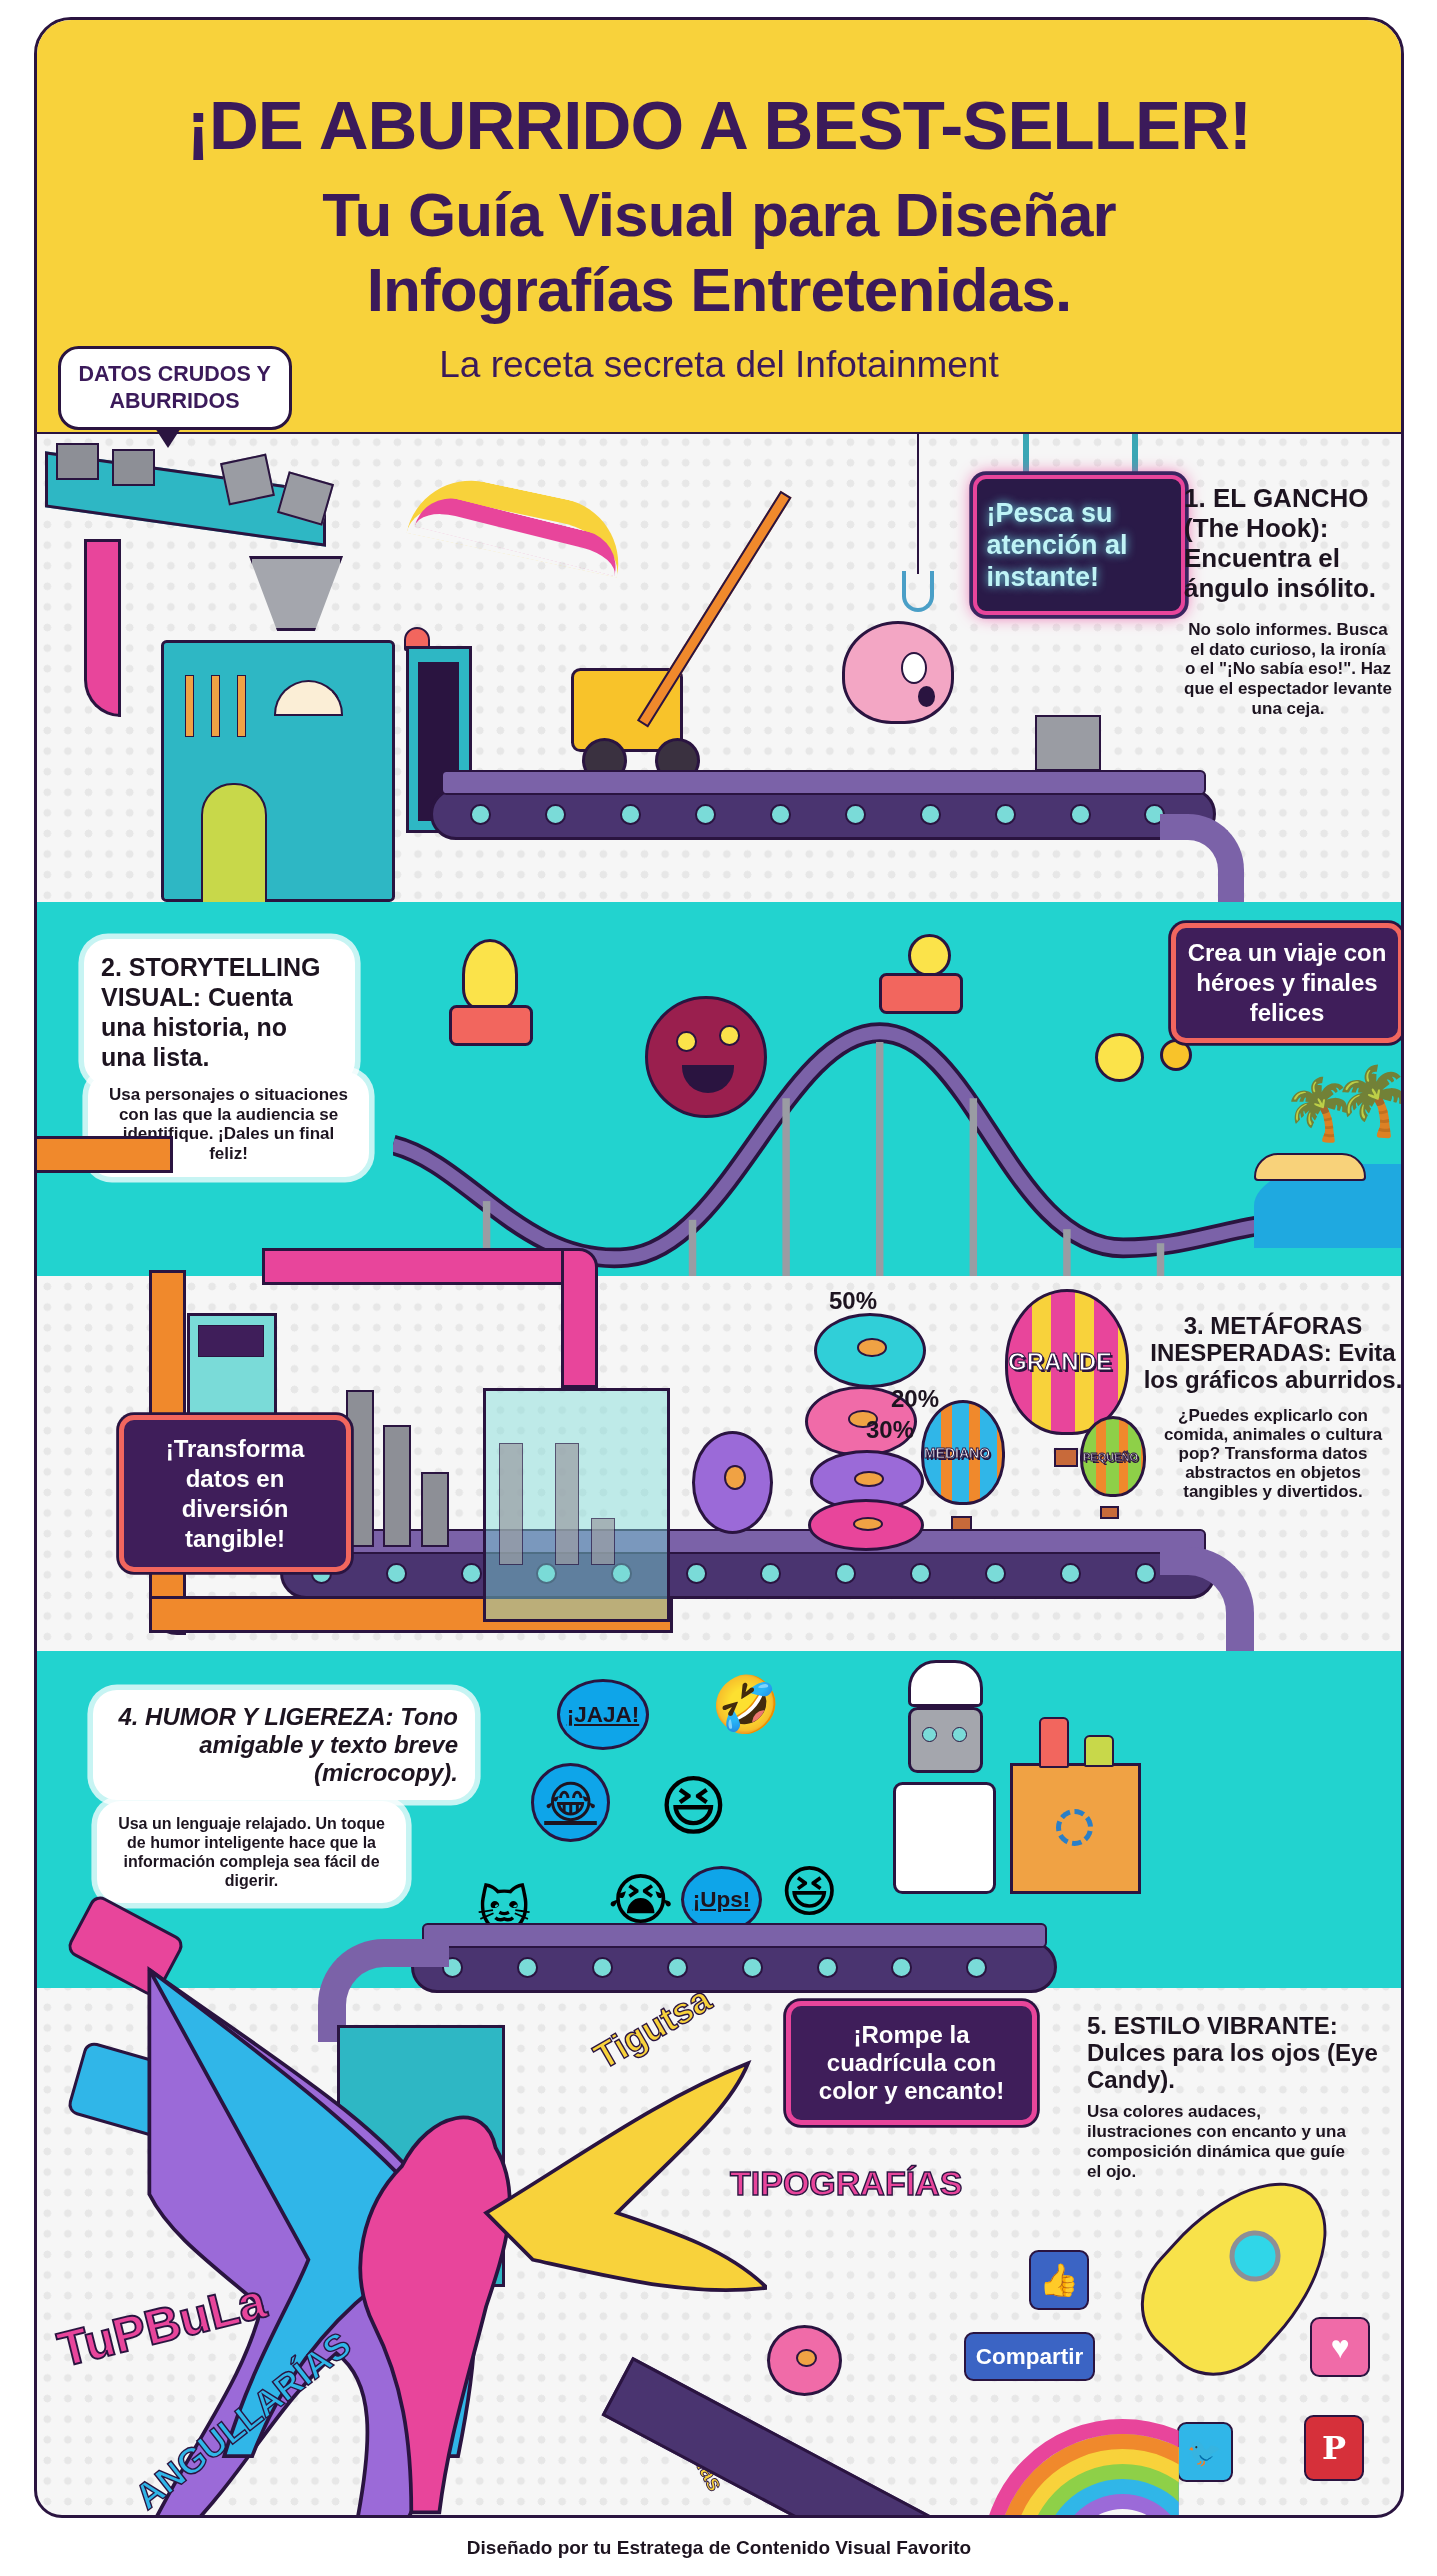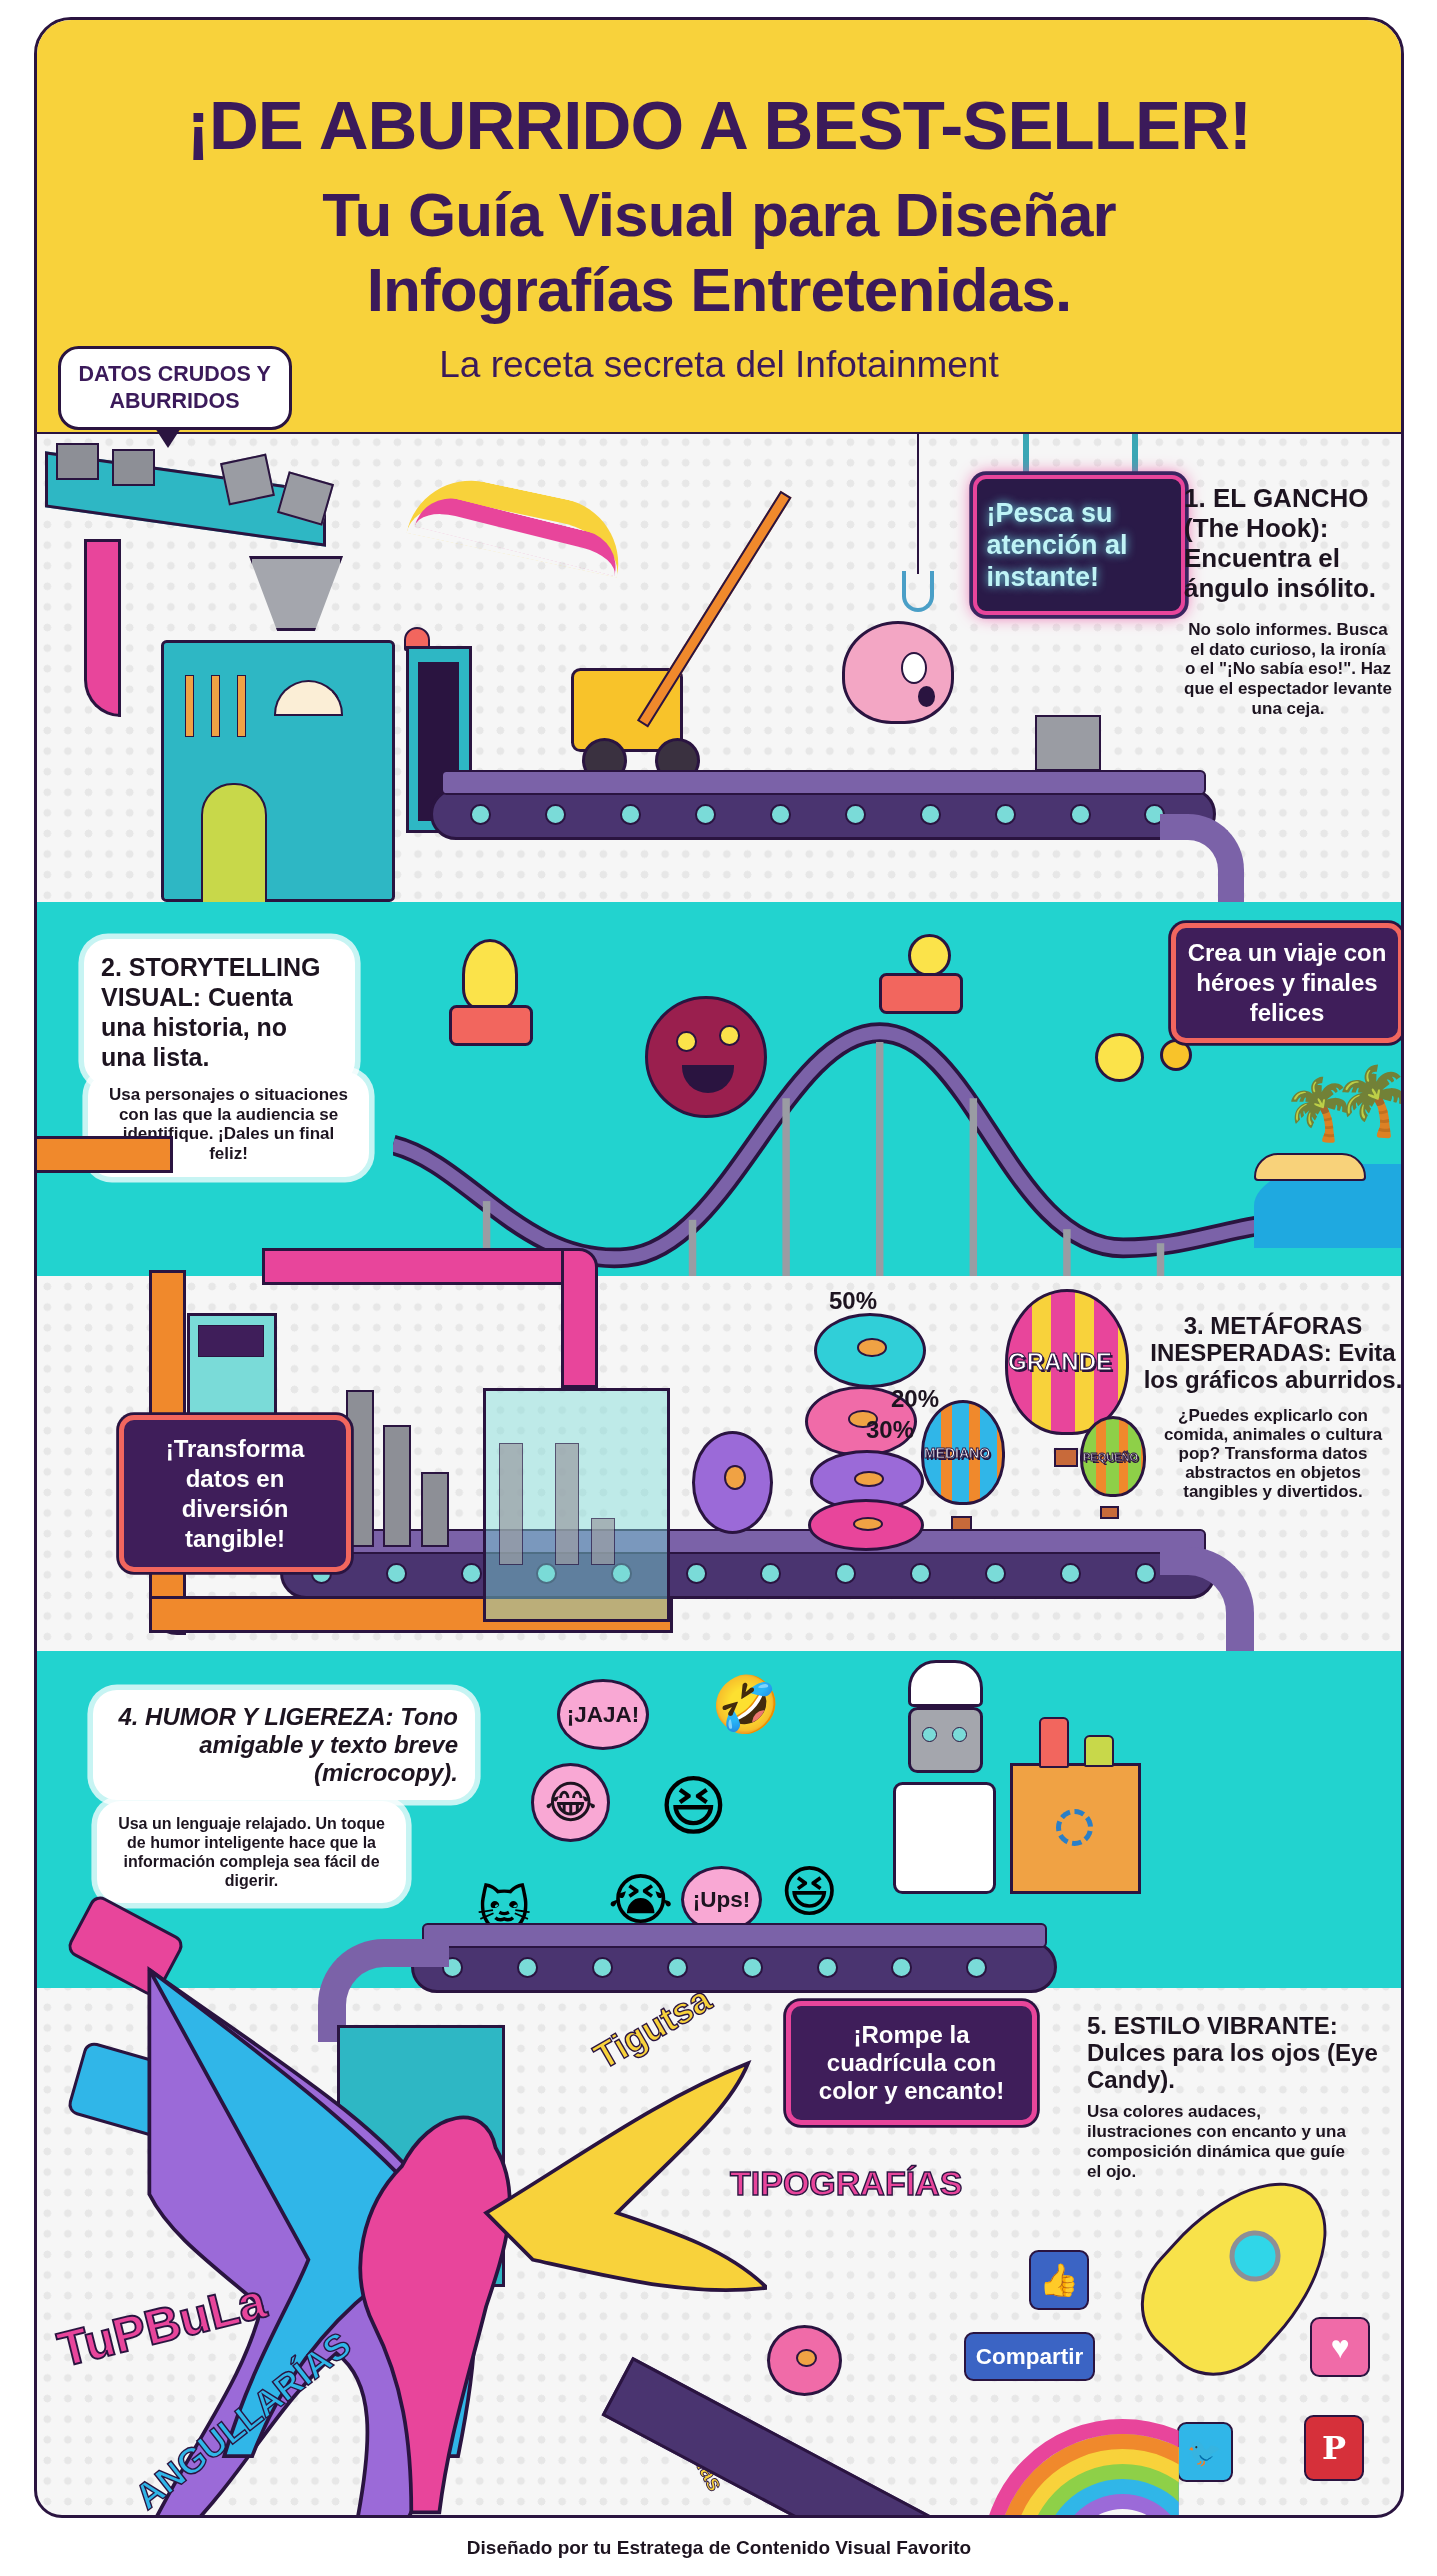--- a/index.html
+++ b/index.html
@@ -55,21 +55,21 @@
   .textbox { position: absolute; color: #1d1420; }
   .tb-title { font-weight: 900; }
   .tb-body { font-weight: 700; }
   .cloud { background: #fff; border-radius: 24px; padding: 13px 17px; box-shadow: 0 0 0 5.6px rgba(255,255,255,0.75); }
 
   .pipe { position: absolute; border: 3.7px solid #2a1440; }
   .machine { position: absolute; background: #2eb7c4; border: 3.7px solid #2a1440; border-radius: 5.6px; }
   .bar3d { position: absolute; bottom: 0; width: 28px; background: #8d8f96; border: 2.8px solid #2a1440; }
 
   .emoji { position: absolute; font-size: 56px; line-height: 1; }
-  .speech { position: absolute; background: #f9a8d4; border: 3.7px solid #2a1440; border-radius: 50%; display:flex; align-items:center; justify-content:center; font-weight: 900; color:#1d1420; }
+  .speech { position: absolute; background: #0ea5e9; border: 3.7px solid #2a1440; border-radius: 50%; display:flex; align-items:center; justify-content:center; font-weight: 900; color:#1d1420;text-decoration:underline; }
 
   .donut { position: absolute; border-radius: 50%; border: 3.7px solid #2a1440; }
   .donut::after { content:""; position: absolute; left: 38%; top: 32%; width: 24%; height: 22%; border-radius: 50%; background: #f0a244; border: 2.8px solid #2a1440; }
 
   .balloon { position: absolute; border: 3.7px solid #2a1440; border-radius: 50% 50% 46% 46%; display: flex; align-items: center; justify-content: flex-start; }
   .balloon span { color: #fff; font-weight: 900; -webkit-text-stroke: 0.9px #2a1440; text-shadow: 1.9px 1.9px 0 #2a1440; }
   .basket { position: absolute; width: 24px; height: 19px; background: #c86a3a; border: 2.8px solid #2a1440; }
 
   .pct { position: absolute; font-weight: 900; color: #1d1420; font-size: 24px; }
 

